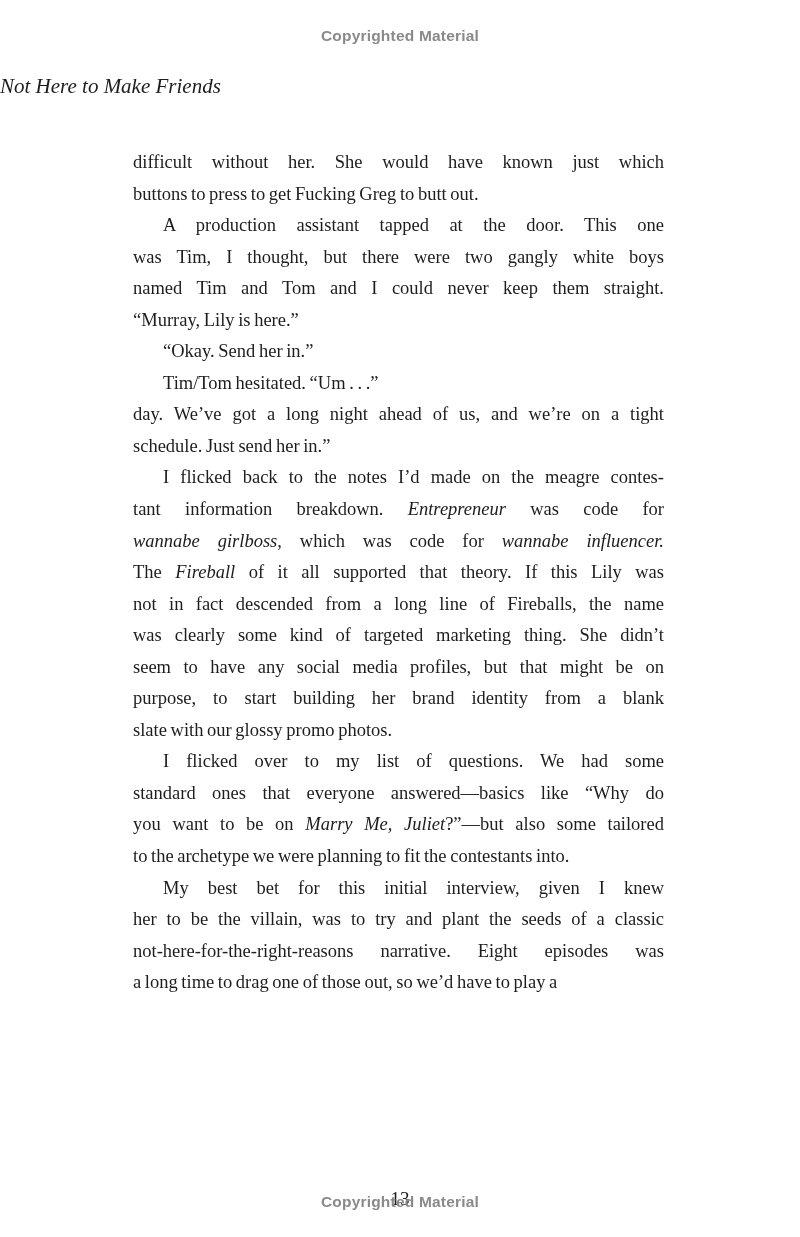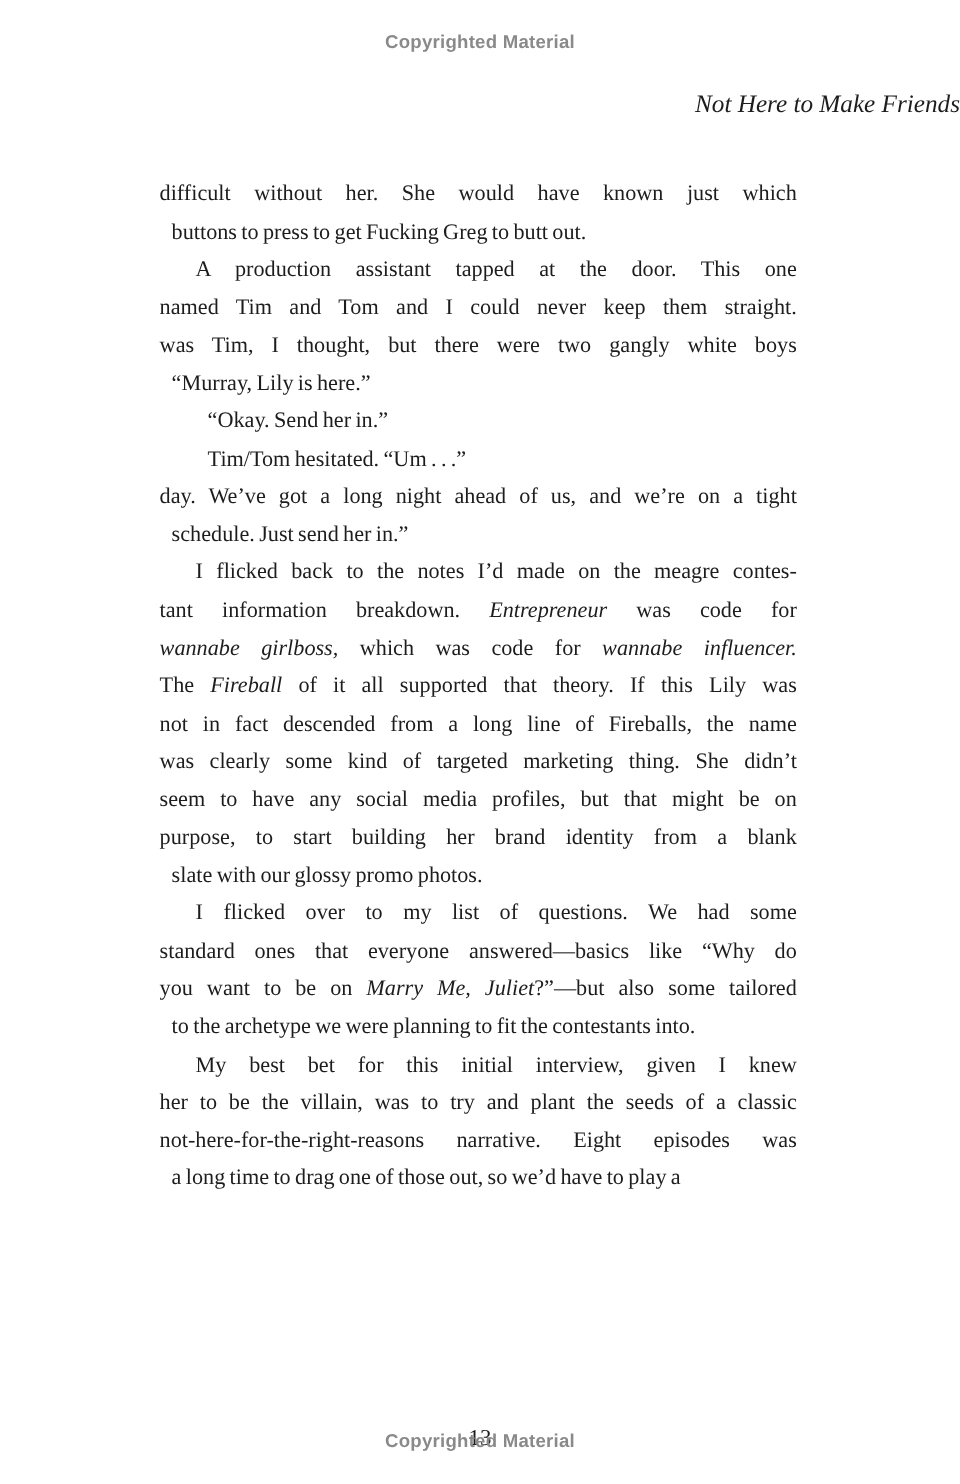--- a/index.html
+++ b/index.html
@@ -23,63 +23,63 @@
     font-family: "Liberation Sans", sans-serif;
     font-weight: 700;
     font-size: 15.5px;
     color: var(--notice-gray);
     letter-spacing: 0.2px;
   }
   .notice.top { top: 27px; }
   .notice.bottom { top: 1193px; }
   .running-header {
     position: absolute; top: 74px; left: 0; width: 100%;
-    text-align: right;
+    text-align: left;
     font-style: italic;
     font-size: 21px;
     color: var(--ink);
   }
   .body-text {
     position: absolute;
     top: 147px; left: 133px; width: 531px;
     font-size: 18.5px;
     color: var(--ink);
   }
   .line {
     height: 31.55px;
     line-height: 31.55px;
     text-align: justify;
     text-align-last: justify;
     word-spacing: -1px;
     white-space: normal;
     hyphens: none;
   }
-  .line.last { text-align-last: left; margin-left: 10px; }
+  .line.last { text-align-last: left; }
   .line.indent { text-indent: 30px; }
   .line i { font-style: italic; }
   .page-number {
     position: absolute; top: 1188px; left: 0; width: 100%;
     text-align: center;
     font-size: 19px;
     color: var(--ink);
   }
 </style>
 </head>
 <body>
 
 <div class="notice top">Copyrighted Material</div>
 
 <div class="running-header">Not Here to Make Friends</div>
 
 <div class="body-text">
     <div class="line"><span>difficult without her. She would have known just which</span></div>
     <div class="line last"><span>buttons to press to get Fucking Greg to butt out.</span></div>
     <div class="line indent"><span>A production assistant tapped at the door. This one</span></div>
+    <div class="line"><span>was Tim, I thought, but there were two gangly white boys</span></div>
     <div class="line"><span>named Tim and Tom and I could never keep them straight.</span></div>
-    <div class="line"><span>was Tim, I thought, but there were two gangly white boys</span></div>
     <div class="line last"><span>“Murray, Lily is here.”</span></div>
     <div class="line indent last"><span>“Okay. Send her in.”</span></div>
     <div class="line indent last"><span>Tim/Tom hesitated. “Um . . .”</span></div>
     <div class="line"><span>day. We’ve got a long night ahead of us, and we’re on a tight</span></div>
     <div class="line last"><span>schedule. Just send her in.”</span></div>
     <div class="line indent"><span>I flicked back to the notes I’d made on the meagre contes-</span></div>
     <div class="line"><span>tant information breakdown. </span><i>Entrepreneur</i><span> was code for</span></div>
     <div class="line"><i>wannabe girlboss,</i><span> which was code for </span><i>wannabe influencer.</i></div>
     <div class="line"><span>The </span><i>Fireball</i><span> of it all supported that theory. If this Lily was</span></div>
     <div class="line"><span>not in fact descended from a long line of Fireballs, the name</span></div>

